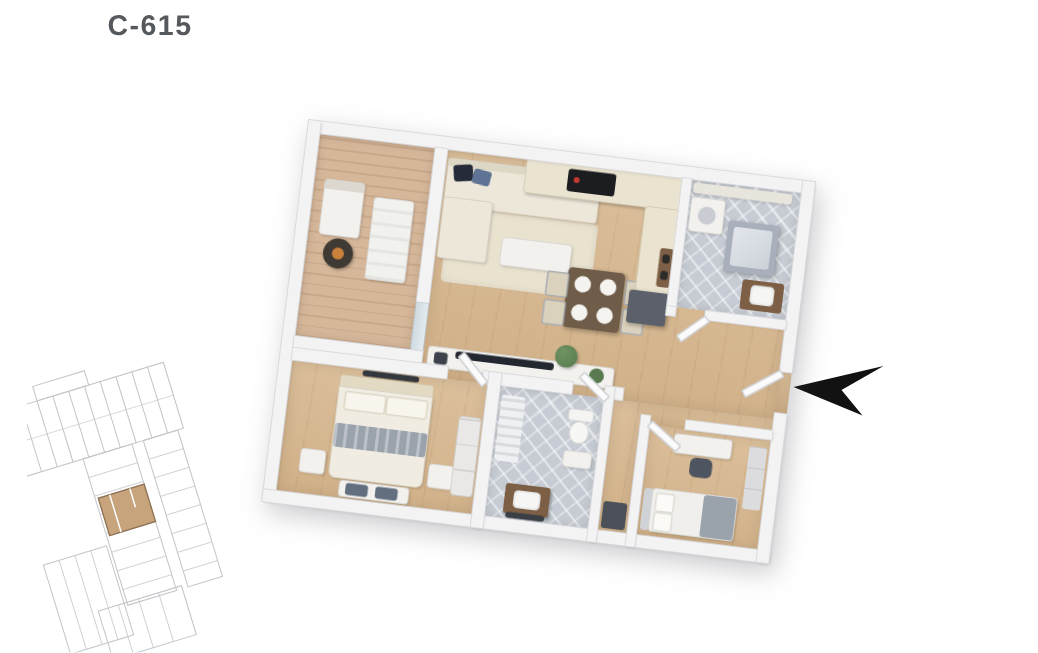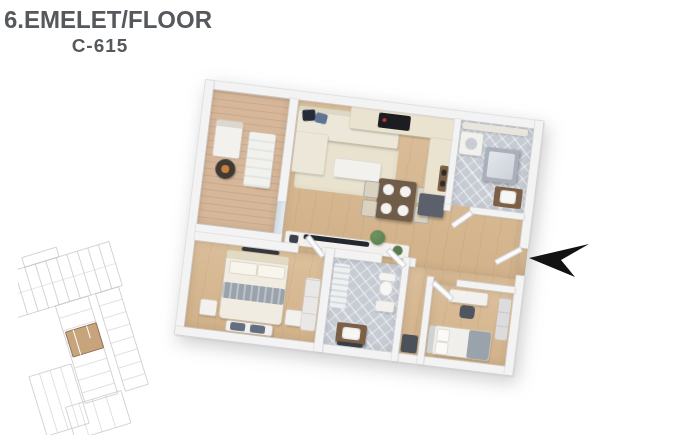--- a/index.html
+++ b/index.html
@@ -50,21 +50,20 @@
   .circ{border-radius:50%;}
   
   .miniplan{position:absolute;left:18px;top:241px;color:var(--plan-line,#c5c6ca);}
   
   .entr-arrow{position:absolute;left:529px;top:244px;}
 </style>
 </head>
 <body>
 
 <div class="hdr">
-  <h1>6.EMELET/FLOOR</h1>
   <div class="code">C-615</div>
 </div>
 
 <svg class="miniplan" width="132" height="195" viewBox="0 0 132 195">
   <g transform="rotate(-17 66 97)" fill="none" stroke="currentColor" stroke-width="0.7">
     <g>
       <rect x="8" y="12" width="110" height="46"></rect>
       <path d="M19 12V58M30 12V58M41 12V58M52 12V58M63 12V58M74 12V58M85 12V58M96 12V58M107 12V58"></path>
       <path d="M8 35H118" stroke-width="0.4"></path>
       <rect x="30" y="2" width="36" height="10"></rect>

